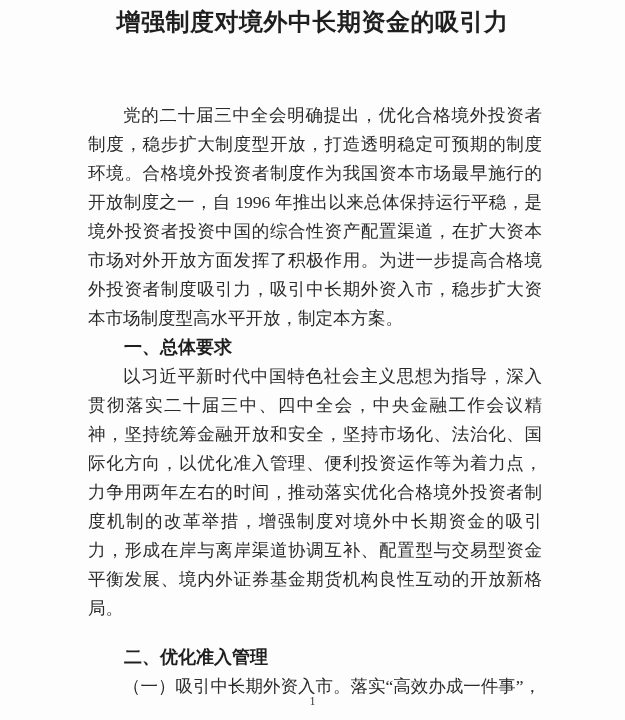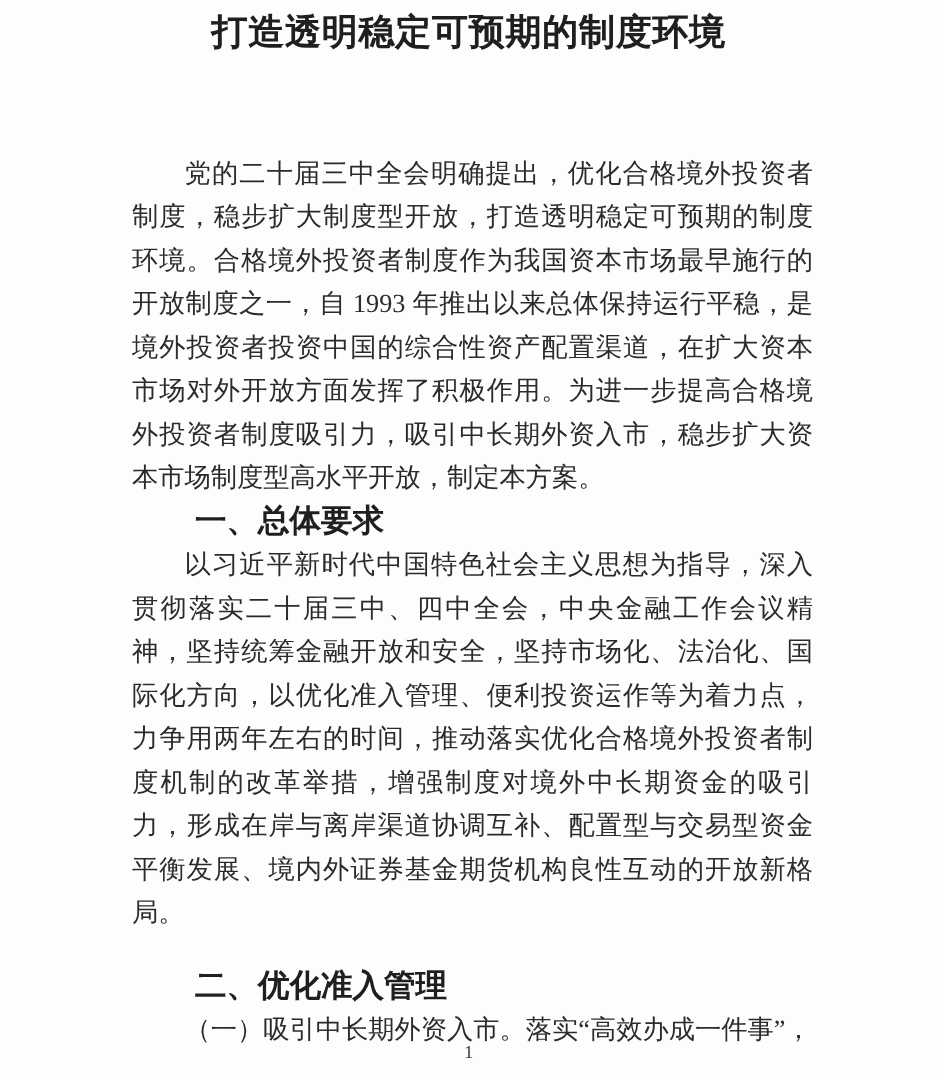--- a/index.html
+++ b/index.html
@@ -32,21 +32,21 @@
   }
   .body-para {
     font-size: 17.5px;
     line-height: 29px;
     text-align: justify;
     text-indent: 2em;
     color: #2b2b2b;
     word-break: break-all;
   }
   .section-heading {
-    font-size: 21px;
+    font-size: 18px;
     line-height: 29px;
     font-weight: 700;
     text-indent: 2em;
     color: #1f1f1f;
     font-family: "Liberation Sans", "DejaVu Sans", sans-serif;
   }
   .section-heading.second {
     margin-top: 20px;
   }
   .clause-para {
@@ -64,25 +64,25 @@
     text-align: center;
     font-size: 12px;
     color: #3a3a3a;
   }
 </style>
 </head>
 <body>
 
 <div class="page">
 
-  <div class="doc-title">打造透明稳定可预期的制度环境</div>
+  <div class="doc-title">增强制度对境外中长期资金的吸引力</div>
 
   <div class="content">
 
-    <p class="body-para">党的二十届三中全会明确提出，优化合格境外投资者制度，稳步扩大制度型开放，打造透明稳定可预期的制度环境。合格境外投资者制度作为我国资本市场最早施行的开放制度之一，自 1993 年推出以来总体保持运行平稳，是境外投资者投资中国的综合性资产配置渠道，在扩大资本市场对外开放方面发挥了积极作用。为进一步提高合格境外投资者制度吸引力，吸引中长期外资入市，稳步扩大资本市场制度型高水平开放，制定本方案。</p>
+    <p class="body-para">党的二十届三中全会明确提出，优化合格境外投资者制度，稳步扩大制度型开放，打造透明稳定可预期的制度环境。合格境外投资者制度作为我国资本市场最早施行的开放制度之一，自 1996 年推出以来总体保持运行平稳，是境外投资者投资中国的综合性资产配置渠道，在扩大资本市场对外开放方面发挥了积极作用。为进一步提高合格境外投资者制度吸引力，吸引中长期外资入市，稳步扩大资本市场制度型高水平开放，制定本方案。</p>
 
     <p class="section-heading">一、总体要求</p>
 
     <p class="body-para">以习近平新时代中国特色社会主义思想为指导，深入贯彻落实二十届三中、四中全会，中央金融工作会议精神，坚持统筹金融开放和安全，坚持市场化、法治化、国际化方向，以优化准入管理、便利投资运作等为着力点，力争用两年左右的时间，推动落实优化合格境外投资者制度机制的改革举措，增强制度对境外中长期资金的吸引力，形成在岸与离岸渠道协调互补、配置型与交易型资金平衡发展、境内外证券基金期货机构良性互动的开放新格局。</p>
 
     <p class="section-heading second">二、优化准入管理</p>
 
     <p class="clause-para"><span>（一）吸引中长期外资入市。</span><span>落实“高效办成一件事”，</span></p>
 
   </div>

